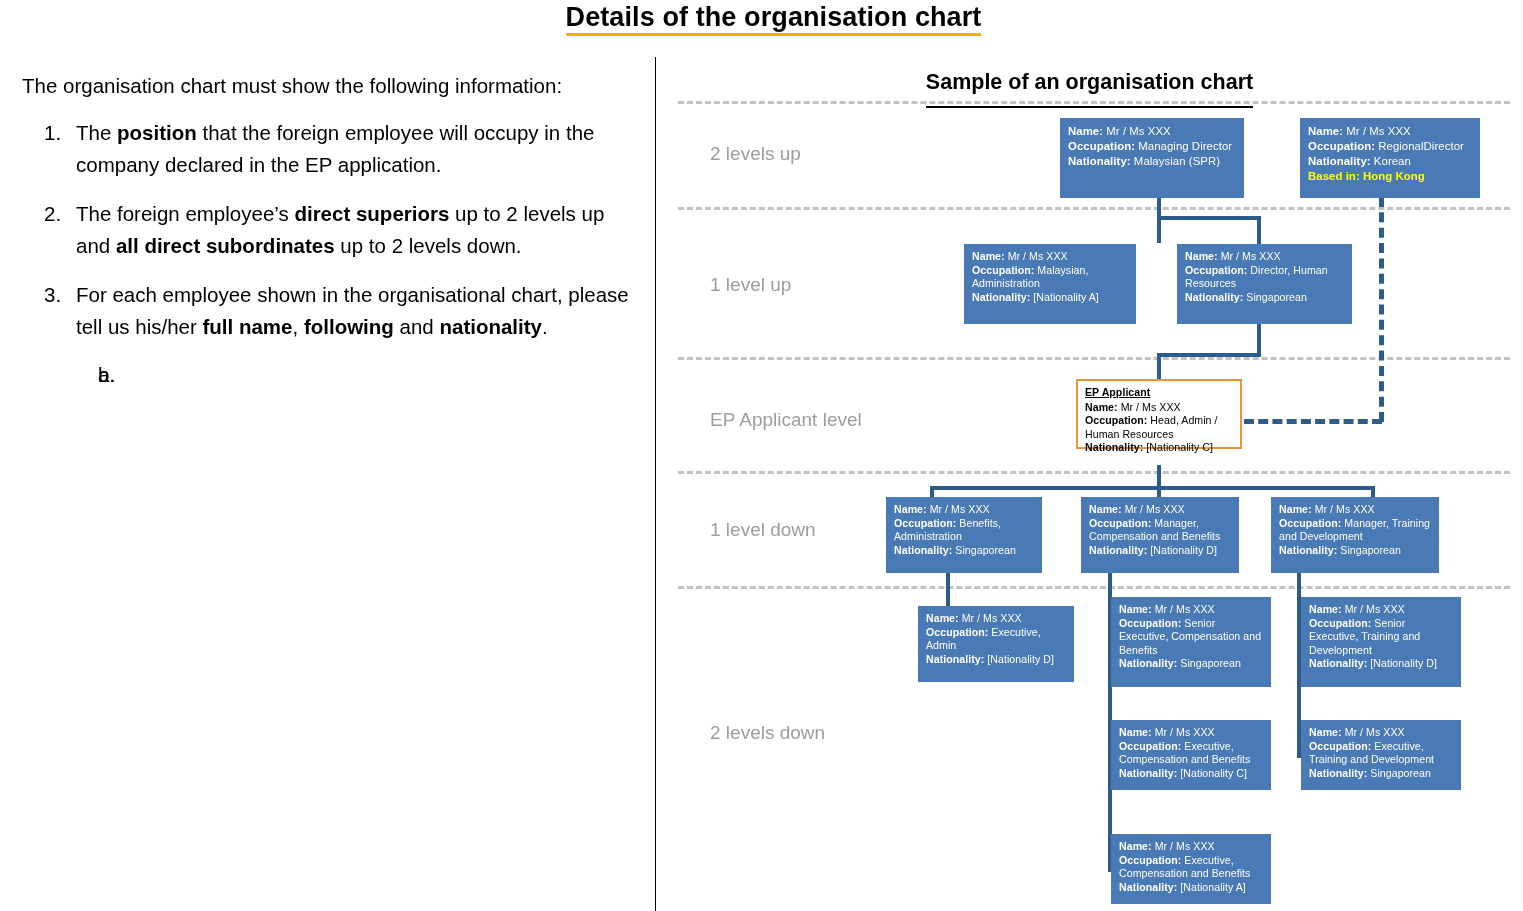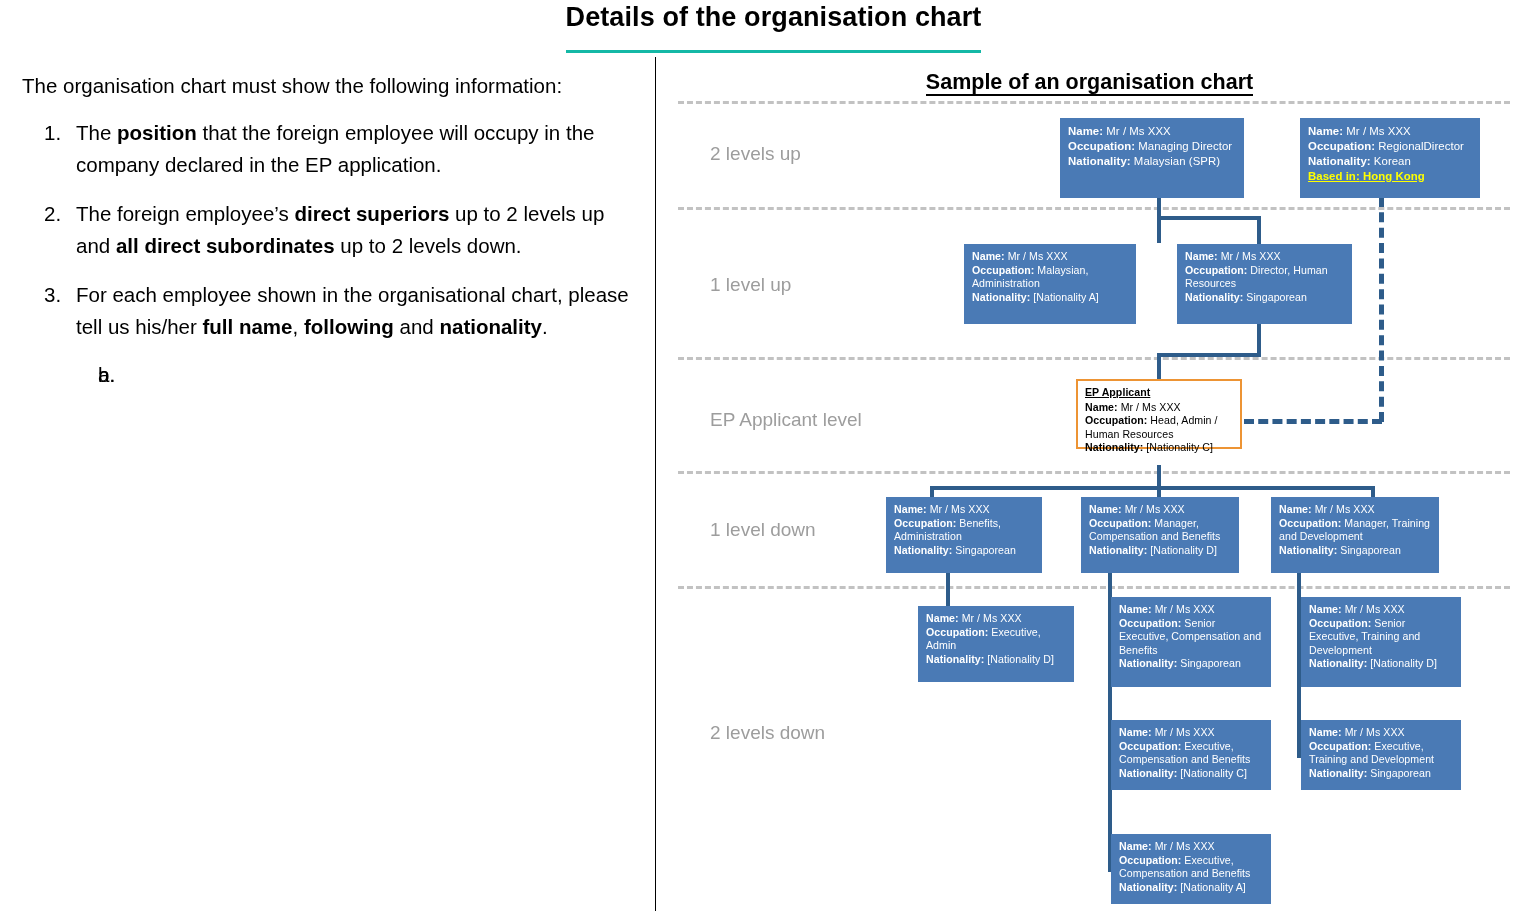--- a/index.html
+++ b/index.html
@@ -15,22 +15,22 @@
   
   #page-title{
     position:absolute;left:0;top:0;width:1523px;
     text-align:center;
     font-size:27px;font-weight:bold;
     letter-spacing:.1px;
     padding-top:2px;
     box-sizing:border-box;
   }
   #page-title span{
-    border-bottom:3px solid #14b8a6;
-    padding-bottom:18px;
+    border-bottom:3px solid #eab308;
+    padding-bottom:1px;
     margin-left:24px;
   }
   
   #divider{
     position:absolute;left:655px;top:57px;width:0;height:854px;
     border-left:1.5px solid #000;
   }
   
   #left-col{
     position:absolute;left:22px;top:70px;width:615px;
@@ -57,21 +57,21 @@
   }
   .b{font-weight:bold;}
   
   #chart-panel{
     position:absolute;left:656px;top:0;width:867px;height:911px;
   }
   #chart-title{
     position:absolute;left:0;top:70px;width:867px;
     text-align:center;font-size:21.5px;font-weight:bold;
   }
-  #chart-title span{border-bottom:2.5px solid #000;padding-bottom:0;text-align:right;}
+  #chart-title span{border-bottom:2.5px solid #000;padding-bottom:12px;text-align:right;}
   .sep{
     position:absolute;left:22px;width:832px;height:0;
     border-top:3px dashed #c2c2c2;
   }
   .level-label{
     position:absolute;
     font-size:19px;color:#9d9d9d;
     white-space:nowrap;
   }
   
@@ -80,21 +80,21 @@
     background:#4a7ab5;
     color:#ffffff;
     font-size:10.6px;
     line-height:13.6px;
     padding:6px 7px 5px 8px;
     box-sizing:border-box;
     letter-spacing:.05px;
   }
   .node .lbl{font-weight:bold;}
   .node.big{font-size:11.4px;line-height:15px;}
-  .hl{color:#ffff00;font-weight:bold;text-decoration:underline;}
+  .hl{color:#ffff00;font-weight:bold;}
   .node.applicant{
     background:#ffffff;
     color:#000000;
     border:2.5px solid #ed9434;
     padding:5px 7px 5px 7px;
   }
   .node.applicant .title{
     font-weight:bold;text-decoration:underline;display:block;margin-bottom:1px;
   }
   

